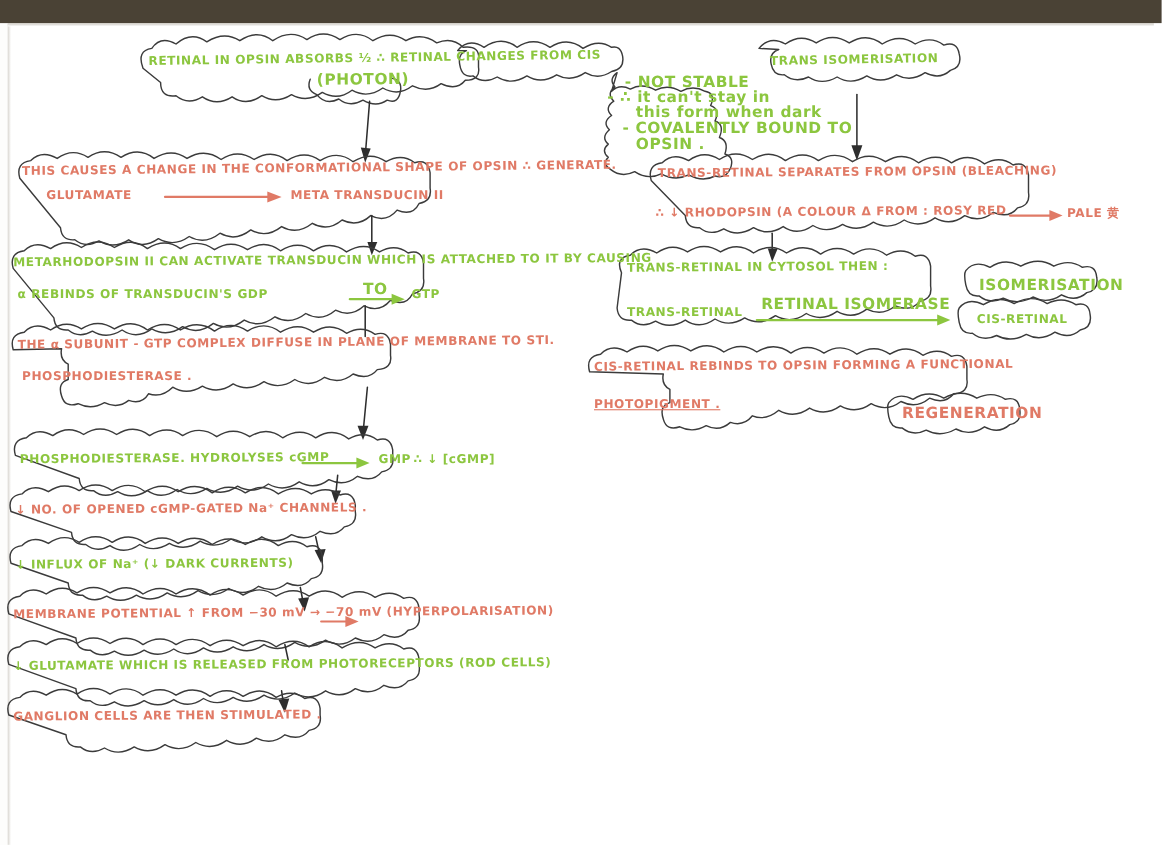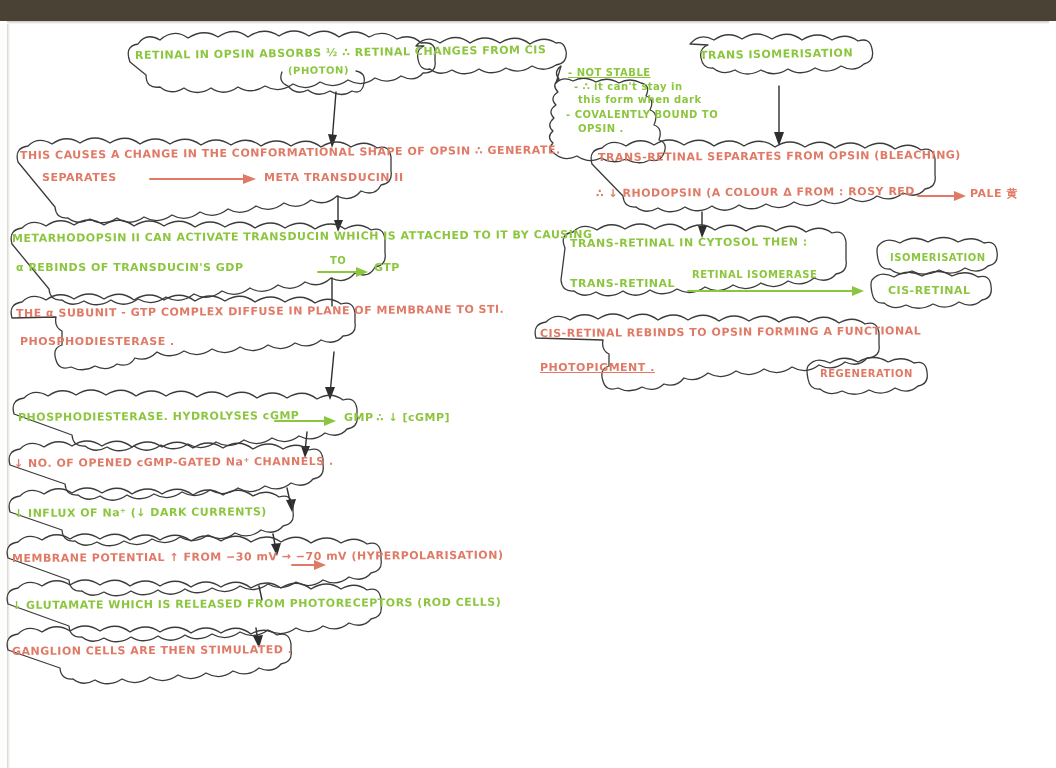--- a/index.html
+++ b/index.html
@@ -38,21 +38,21 @@
     font-family:"DejaVu Sans", sans-serif;
     font-weight:700;
     letter-spacing:0.5px;
     white-space:nowrap;
     transform-origin:left center;
     line-height:1.05;
   }
   .green{ color:#8cc63f; }
   .red{ color:#e07a66; }
   .sm{ font-size:11px; }
-  .xs{ font-size:10px; }
+  .xs{ font-size:14px; }
 
   
   svg.ink{
     position:absolute;left:0;top:0;width:1056px;height:768px;
     pointer-events:none;
   }
   .cloud{ fill:none; stroke:#3b3b3b; stroke-width:1.3; stroke-linecap:round; stroke-linejoin:round;}
   .conn{ fill:none; stroke:#2e2e2e; stroke-width:1.4; stroke-linecap:round;}
   .arrow-g{ fill:none;stroke:#8cc63f;stroke-width:2;stroke-linecap:round;}
   .arrow-r{ fill:none;stroke:#e07a66;stroke-width:2;stroke-linecap:round;}
@@ -172,28 +172,28 @@
 
     <path class="cloud" d="M808 366 q8 -10 22 -3 q14 -9 28 -1 q16 -9 30 0 q14 -7 26 1 q12 -3 13 9 q2 12 -9 14 q-10 9 -23 2 q-13 9 -26 2 q-14 8 -27 1 q-12 6 -22 -2 q-10 1 -12 -10 q-2 -10 0 -13 z"></path>
 
   </svg>
 
   <div class="hw green sm" style="left:135px;top:50px;transform:rotate(-0.8deg);">RETINAL  IN  OPSIN  ABSORBS  ½  ∴  RETINAL CHANGES FROM   CIS</div>
   <div class="hw green xs" style="left:288px;top:66px;transform:rotate(-0.5deg);">(PHOTON)</div>
 
   <div class="hw green sm" style="left:700px;top:50px;transform:rotate(-1deg);">TRANS  ISOMERISATION</div>
 
-  <div class="hw green xs" style="left:568px;top:68px;text-decoration:underline;">- NOT STABLE</div>
-  <div class="hw green xs" style="left:574px;top:82px;">- ∴ it can't stay in</div>
+  <div class="hw green xs" style="left:568px;top:68px;">- NOT STABLE</div>
+  <div class="hw green xs" style="left:552px;top:82px;">- ∴ it can't stay in</div>
   <div class="hw green xs" style="left:578px;top:95px;text-align:center;">  this form when dark</div>
   <div class="hw green xs" style="left:566px;top:110px;">- COVALENTLY BOUND TO</div>
   <div class="hw green xs" style="left:578px;top:124px;">  OPSIN .</div>
 
   <div class="hw red sm" style="left:20px;top:150px;transform:rotate(-0.6deg);">THIS CAUSES A CHANGE  IN  THE  CONFORMATIONAL  SHAPE   OF   OPSIN  ∴  GENERATE.</div>
-  <div class="hw red sm" style="left:42px;top:172px;">SEPARATES</div>
+  <div class="hw red sm" style="left:42px;top:172px;">GLUTAMATE</div>
   <div class="hw red sm" style="left:264px;top:172px;">META TRANSDUCIN  II</div>
 
   <div class="hw green sm" style="left:12px;top:233px;transform:rotate(-0.4deg);">METARHODOPSIN II CAN ACTIVATE  TRANSDUCIN WHICH IS ATTACHED TO IT BY CAUSING</div>
   <div class="hw green sm" style="left:16px;top:262px;">α  REBINDS  OF  TRANSDUCIN'S  GDP</div>
   <div class="hw green xs" style="left:330px;top:256px;">TO</div>
   <div class="hw green sm" style="left:374px;top:262px;">GTP</div>
 
   <div class="hw red sm" style="left:16px;top:308px;transform:rotate(-0.5deg);">THE α SUBUNIT - GTP COMPLEX  DIFFUSE  IN  PLANE  OF  MEMBRANE  TO  STI.</div>
   <div class="hw red sm" style="left:20px;top:336px;">PHOSPHODIESTERASE .</div>
 

